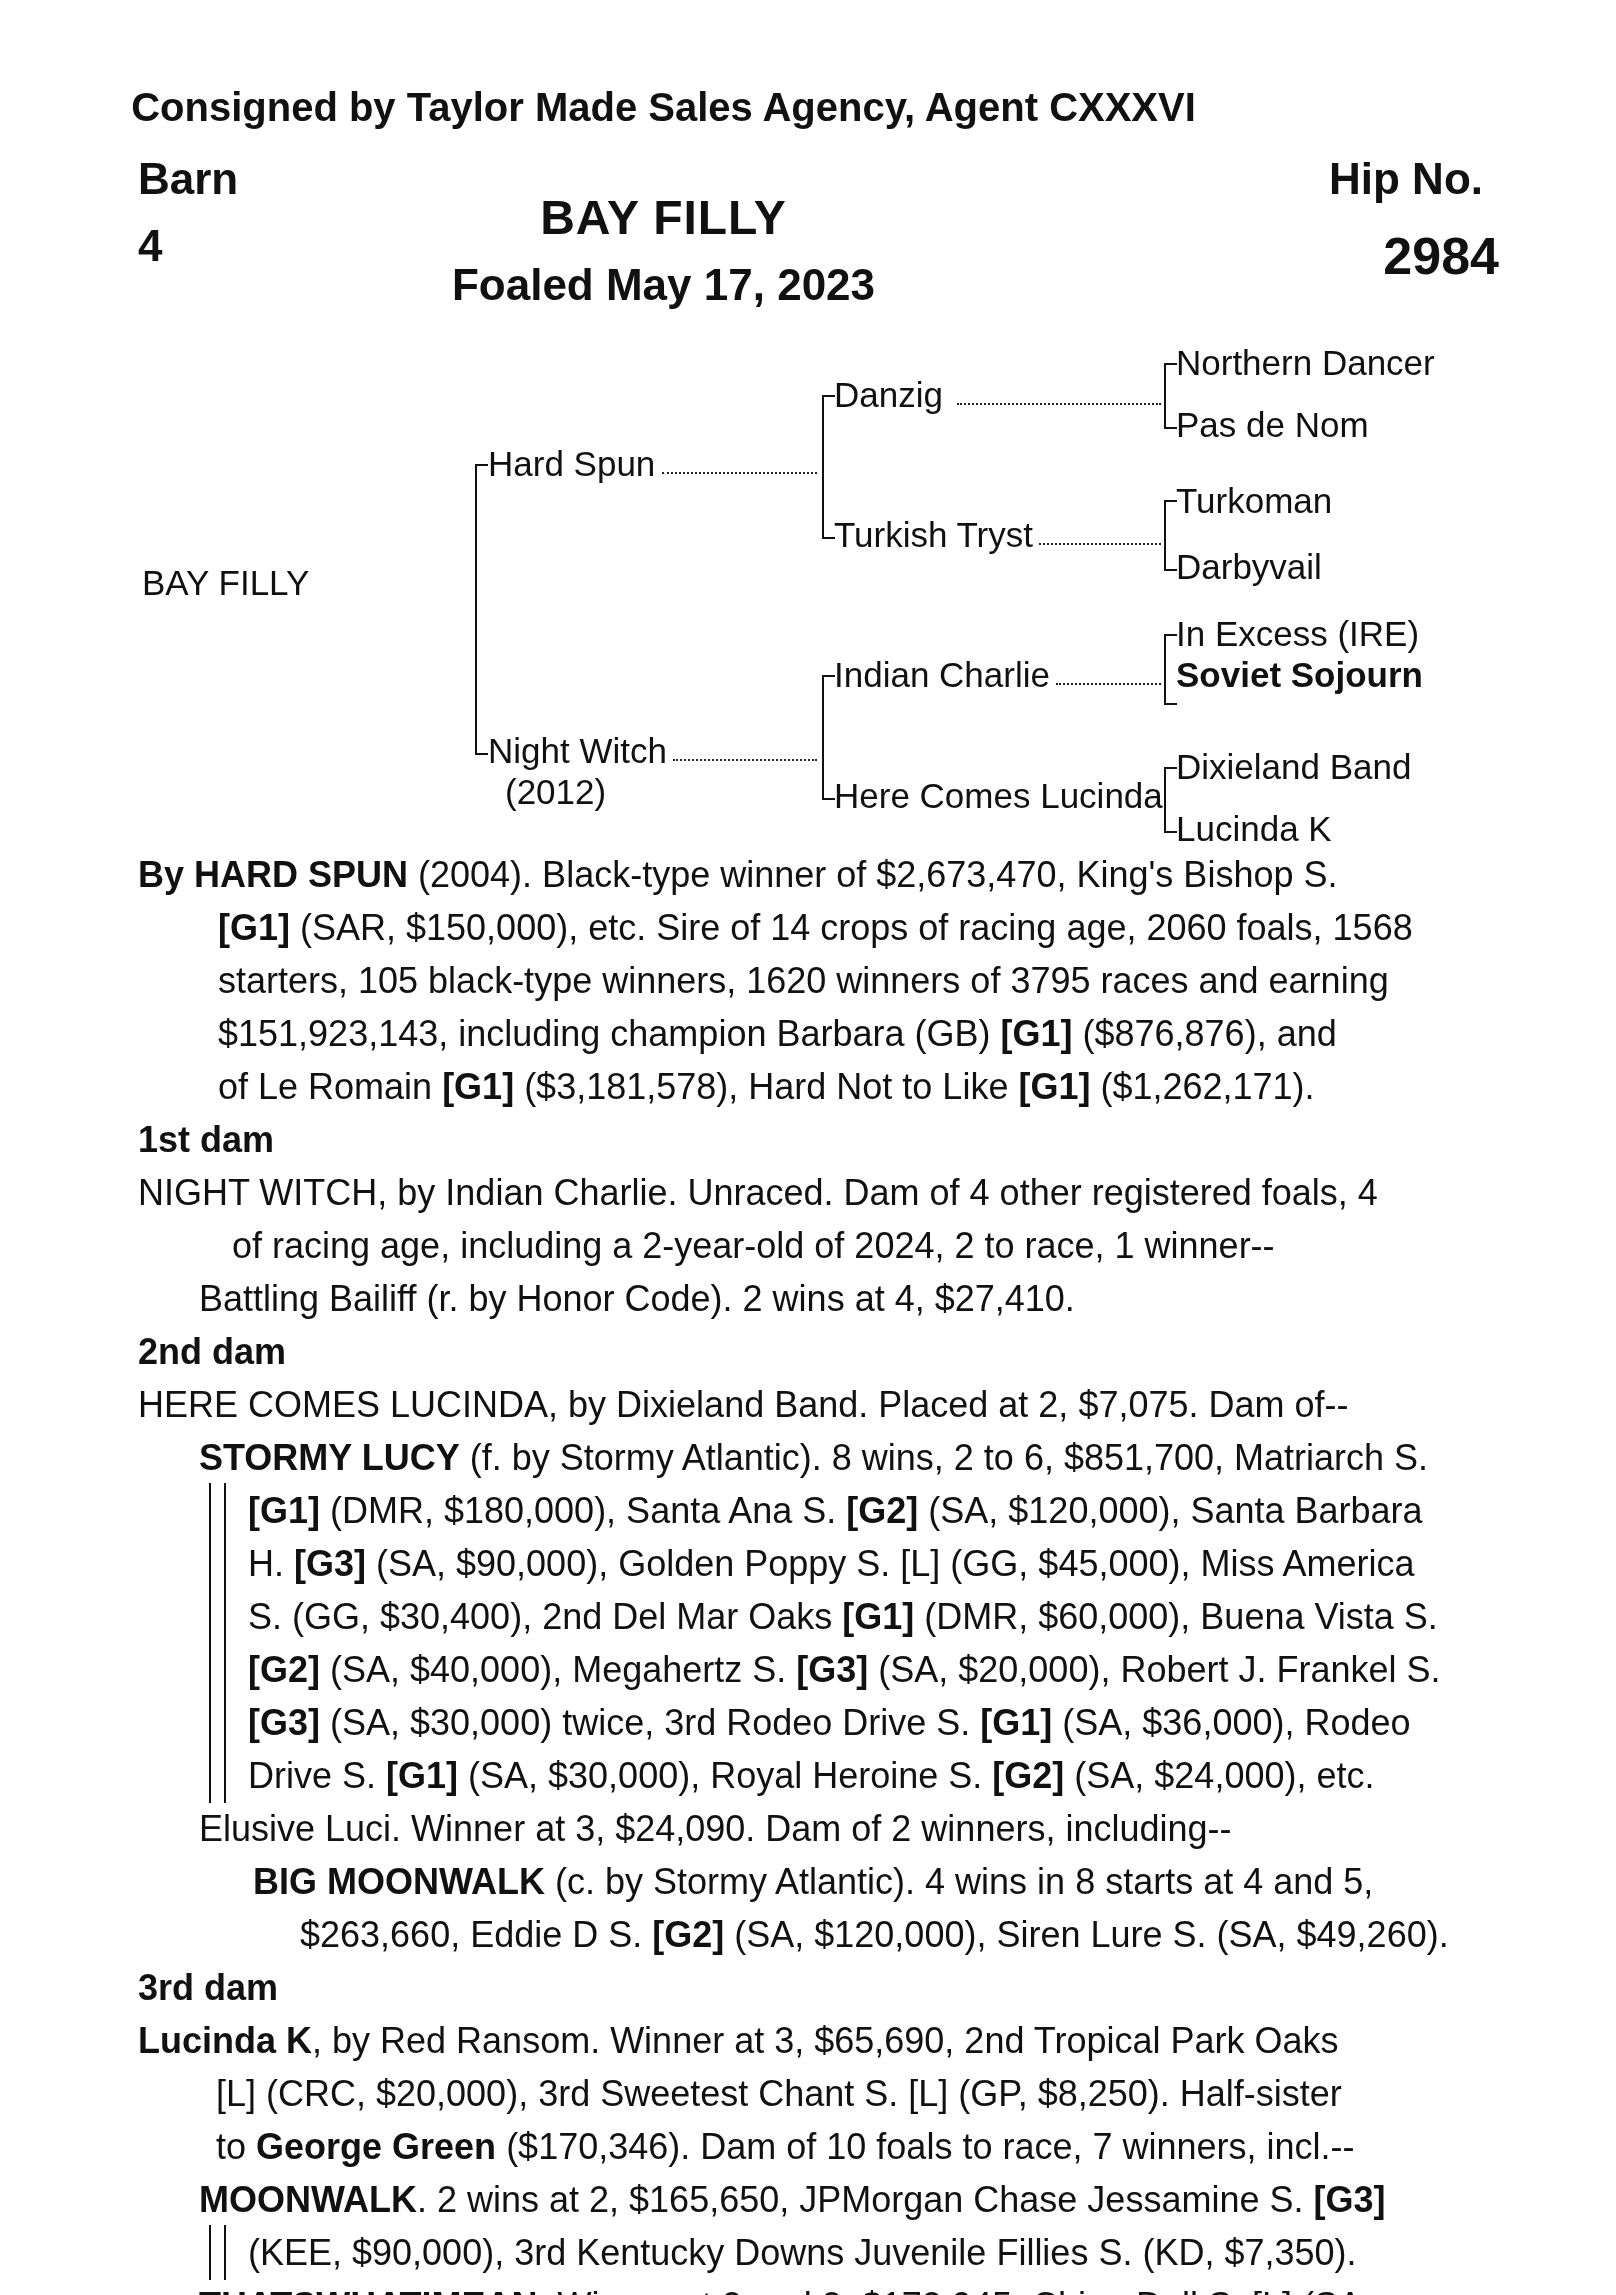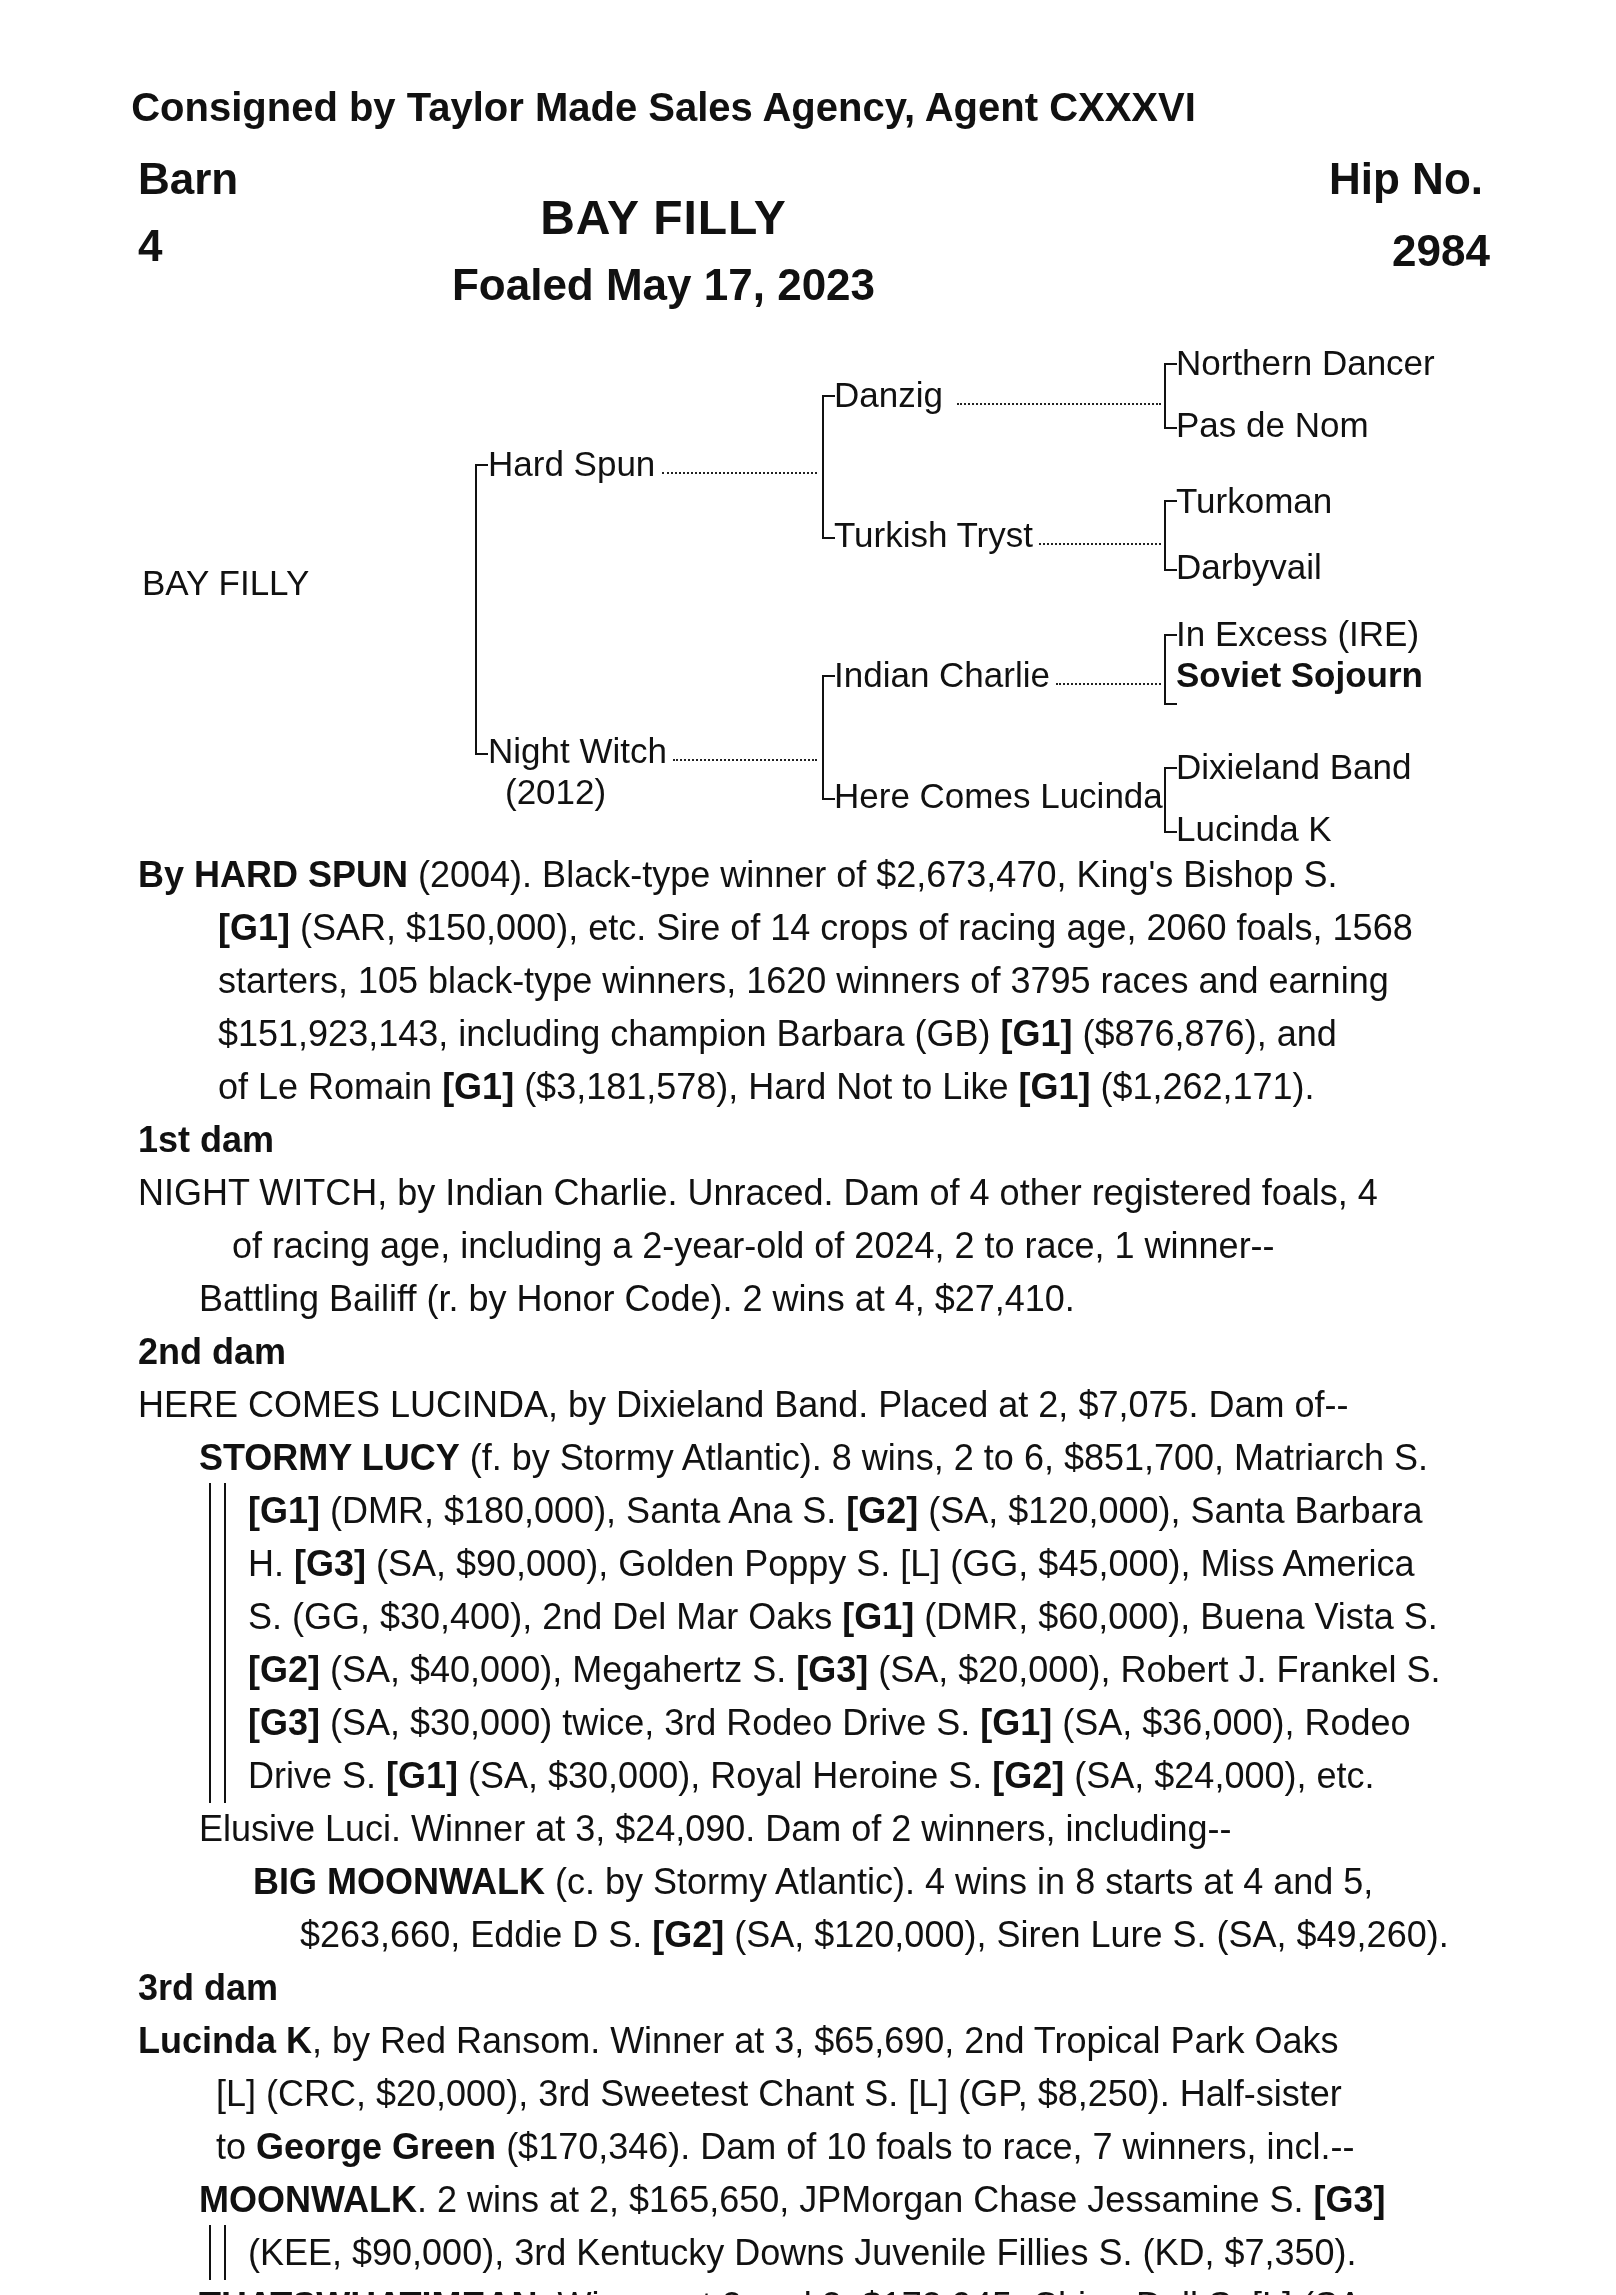--- a/index.html
+++ b/index.html
@@ -9,21 +9,21 @@
     background:#ffffff;color:#111;
     font-family:"Liberation Sans", sans-serif;
     overflow:hidden;
   }
   .abs{position:absolute;}
   .center{left:0;width:1327px;text-align:center;}
   #consignor{top:85px;font-size:40px;font-weight:700;}
   #barn-label{left:138px;top:154px;font-size:44px;font-weight:700;}
   #barn-number{left:138px;top:221px;font-size:44px;font-weight:700;}
   #hip-label{right:133px;top:154px;font-size:44px;font-weight:700;text-align:right;}
-  #hip-number{right:126px;top:226px;font-size:44px;font-weight:700;text-align:right;}
+  #hip-number{right:117px;top:226px;font-size:52px;font-weight:700;text-align:right;}
   #title{top:190px;font-size:48px;font-weight:700;letter-spacing:0.9px;}
   #foaled{top:260px;font-size:44px;font-weight:700;}
 
   
   #tree{position:absolute;left:0;top:0;width:1616px;height:872px;font-size:35px;}
   .tnode{position:absolute;display:flex;align-items:flex-end;white-space:nowrap;line-height:41px;}
   .tnode .leader{flex:1 1 auto;border-bottom:2.8px dotted #222;margin:0 3.7px 10px 6.4px;}
   .bracket{position:absolute;width:11px;border-left:2.3px solid #111;border-top:2.3px solid #111;border-bottom:2.3px solid #111;}
 
   

